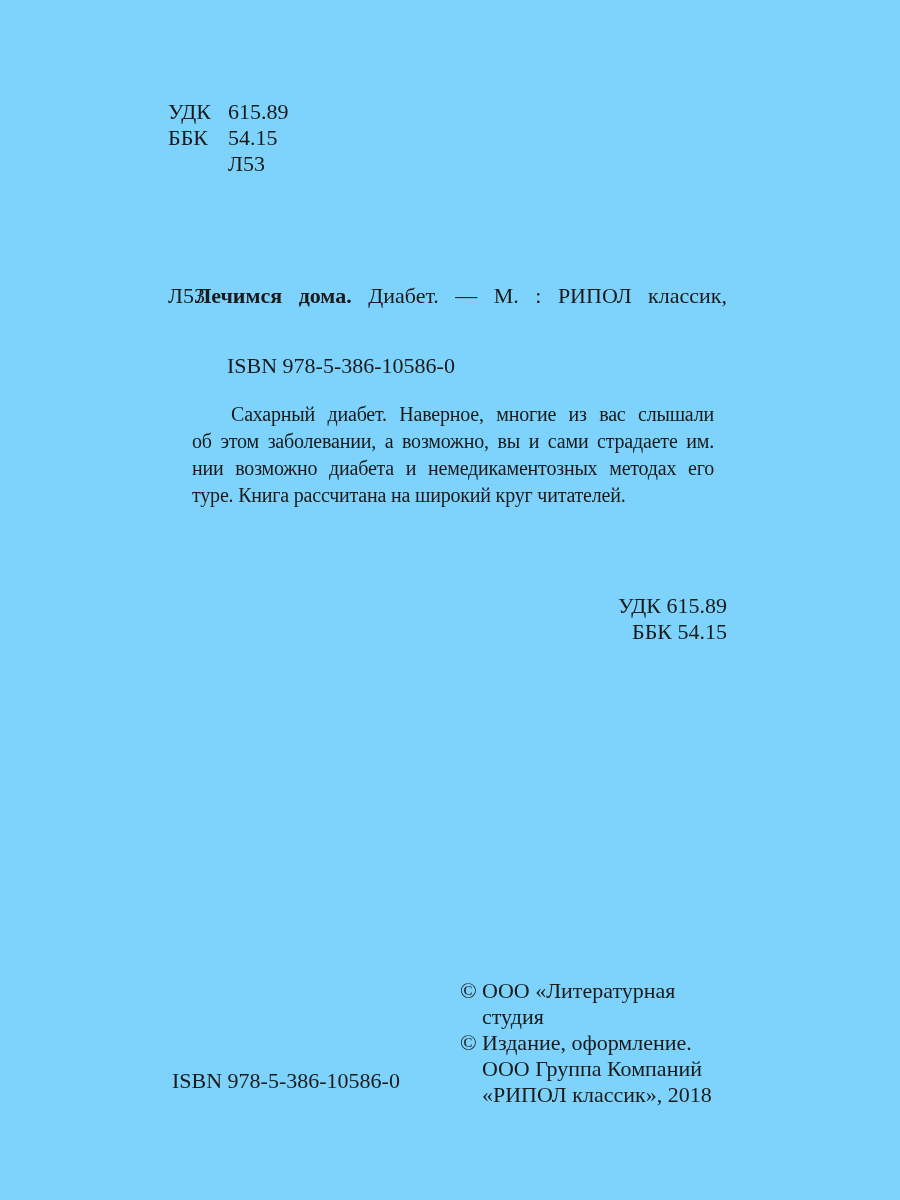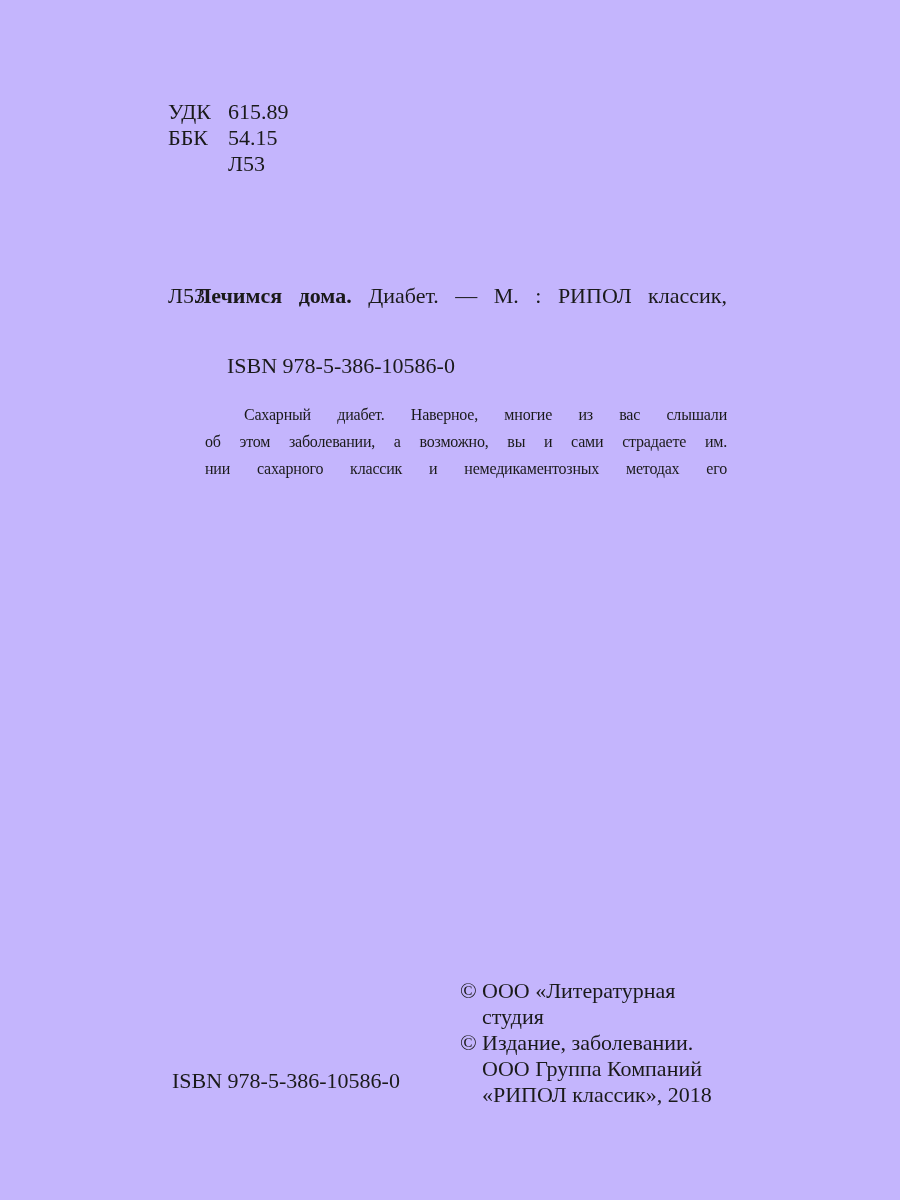--- a/index.html
+++ b/index.html
@@ -4,21 +4,21 @@
 <style>
   html, body {
     margin: 0;
     padding: 0;
     background: #ffffff;
   }
   .page {
     position: relative;
     width: 900px;
     height: 1200px;
-    background: #c4b5fd;
+    background: #7dd3fc;
     color: #1a1a1a;
     font-family: "Liberation Serif", "DejaVu Serif", serif;
     font-size: 22px;
     overflow: hidden;
   }
   
   .class-top {
     position: absolute;
     left: 168px;
     top: 99px;
@@ -50,24 +50,24 @@
   
   .isbn-mid {
     position: absolute;
     left: 227px;
     top: 353px;
     line-height: 26px;
   }
   
   .annotation {
     position: absolute;
-    left: 205px;
+    left: 192px;
     top: 401px;
     width: 522px;
-    font-size: 16px;
+    font-size: 20px;
     line-height: 27px;
     letter-spacing: -0.2px;
   }
   .ann-line {
     text-align: justify;
     text-align-last: justify;
   }
   .ann-line.first { text-indent: 39px; }
   .ann-line.last {
     text-align: left;
@@ -127,32 +127,37 @@
         <span class="bold">Лечимся дома.</span><span> Диабет. — М. : РИПОЛ классик,</span>
       </div>
     </div>
   </div>
 
   <div class="isbn-mid">ISBN 978-5-386-10586-0</div>
 
   <div class="annotation">
     <div class="ann-line first">Сахарный диабет. Наверное, многие из вас слышали</div>
     <div class="ann-line">об этом заболевании, а возможно, вы и сами страдаете им.</div>
-    <div class="ann-line">нии сахарного классик и немедикаментозных методах его</div>
+    <div class="ann-line">нии возможно диабета и немедикаментозных методах его</div>
+    <div class="ann-line last">туре. Книга рассчитана на широкий круг читателей.</div>
   </div>
 
+  <div class="class-right">
+    <div>УДК 615.89</div>
+    <div>ББК 54.15</div>
+  </div>
 
   <div class="copyright">
     <div class="cr-row">
       <span class="cr-sym">©</span>
       <span class="cr-text">ООО «Литературная студия</span>
     </div>
     <div class="cr-row">
       <span class="cr-sym">©</span>
-      <span class="cr-text">Издание, заболевании.</span>
+      <span class="cr-text">Издание, оформление.</span>
     </div>
     <div class="cr-row">
       <span class="cr-sym"></span>
       <span class="cr-text">ООО Группа Компаний</span>
     </div>
     <div class="cr-row">
       <span class="cr-sym"></span>
       <span class="cr-text">«РИПОЛ классик», 2018</span>
     </div>
   </div>

